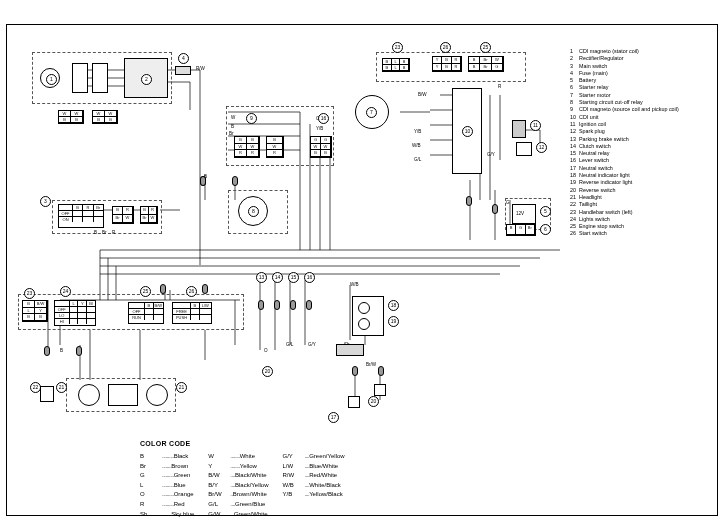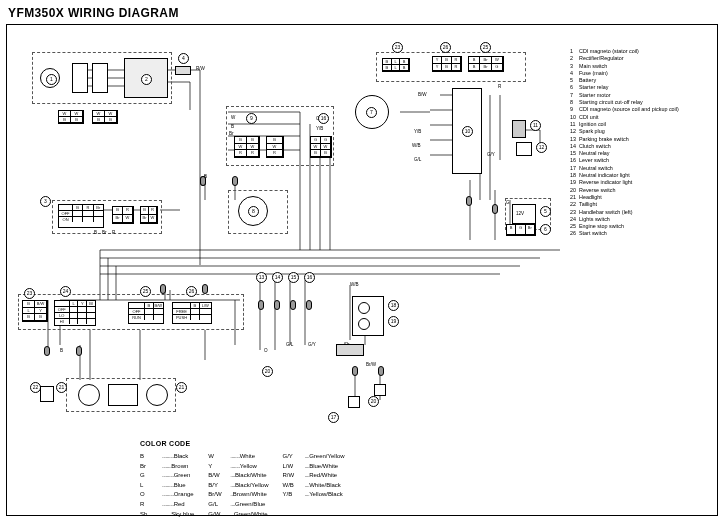--- a/index.html
+++ b/index.html
@@ -185,21 +185,20 @@
     padding: 0.5px 0;
     overflow: hidden;
   }
   .sw-table .c:last-child { border-right: none; }
 </style>
 </head>
 <body>
 
 <div id="page">
 
-  <div id="title">YFM350X WIRING DIAGRAM</div>
 
   <div id="frame"></div>
 
   <svg class="wires" viewBox="0 0 728 524">
     <g stroke="#000" stroke-width="0.7" fill="none">
 
       <path d="M85 70 H125"></path>
       <path d="M85 78 H125"></path>
       <path d="M85 86 H125"></path>
       <path d="M168 70 H200"></path>

